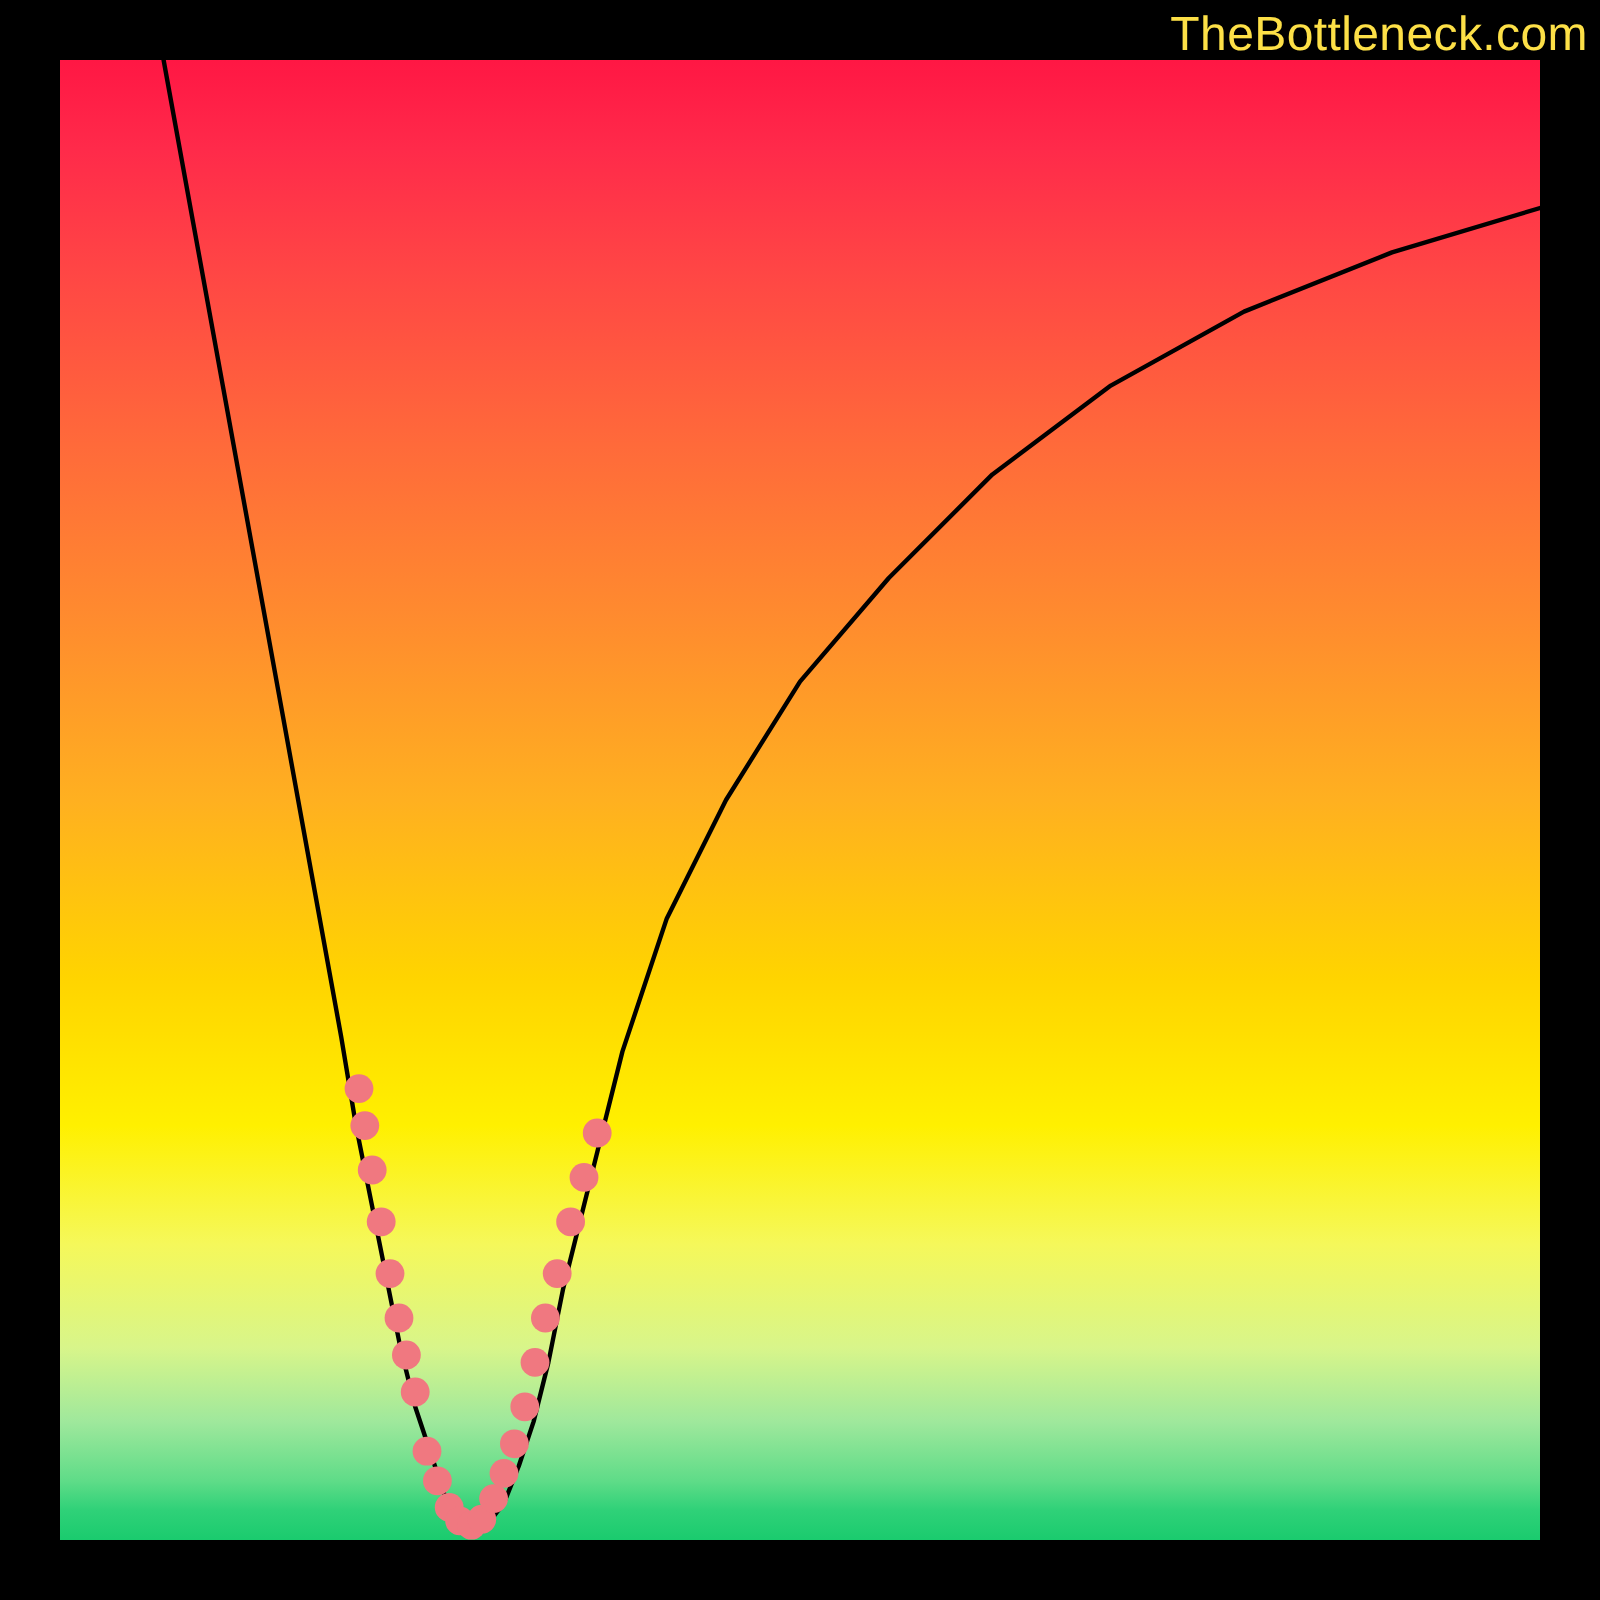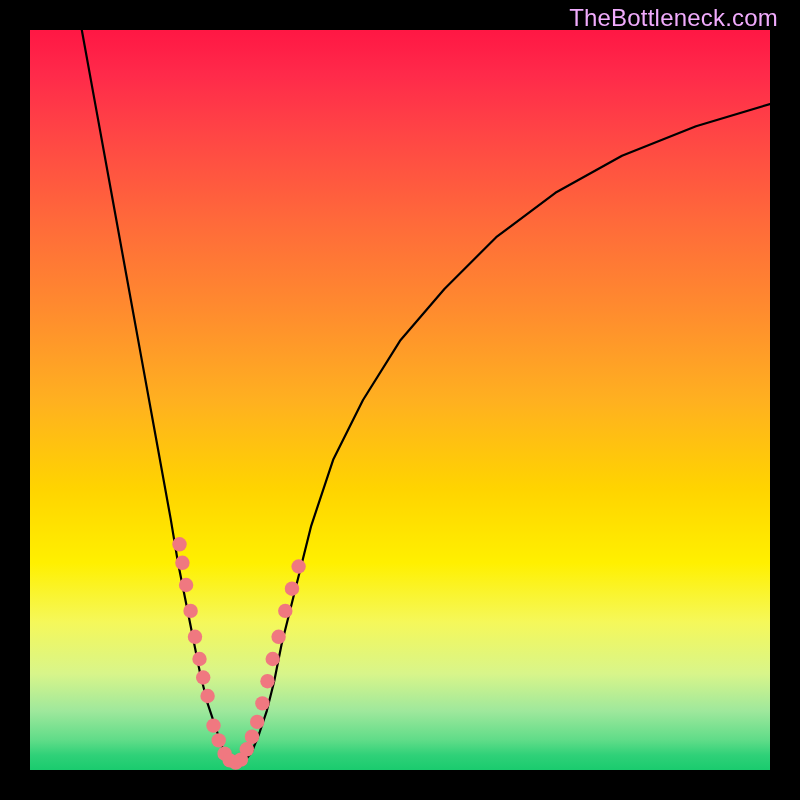--- a/index.html
+++ b/index.html
@@ -42,22 +42,22 @@
       #d8f58a 87%,
       #9fe89c 92%,
       #5fdc88 96%,
       #2fd178 98%,
       #1acb6e 100%
     );
   }
   .watermark {
     position: absolute;
     top: 4px;
-    right: 22px;
-    color: #f0abfc;
+    right: 6px;
+    color: #fde047;
     font-size: 24px;
     font-weight: 500;
     letter-spacing: 0.2px;
     user-select: none;
     pointer-events: none;
   }
   svg.curve {
     position: absolute;
     left: 0; top: 0;
     width: 740px; height: 740px;

